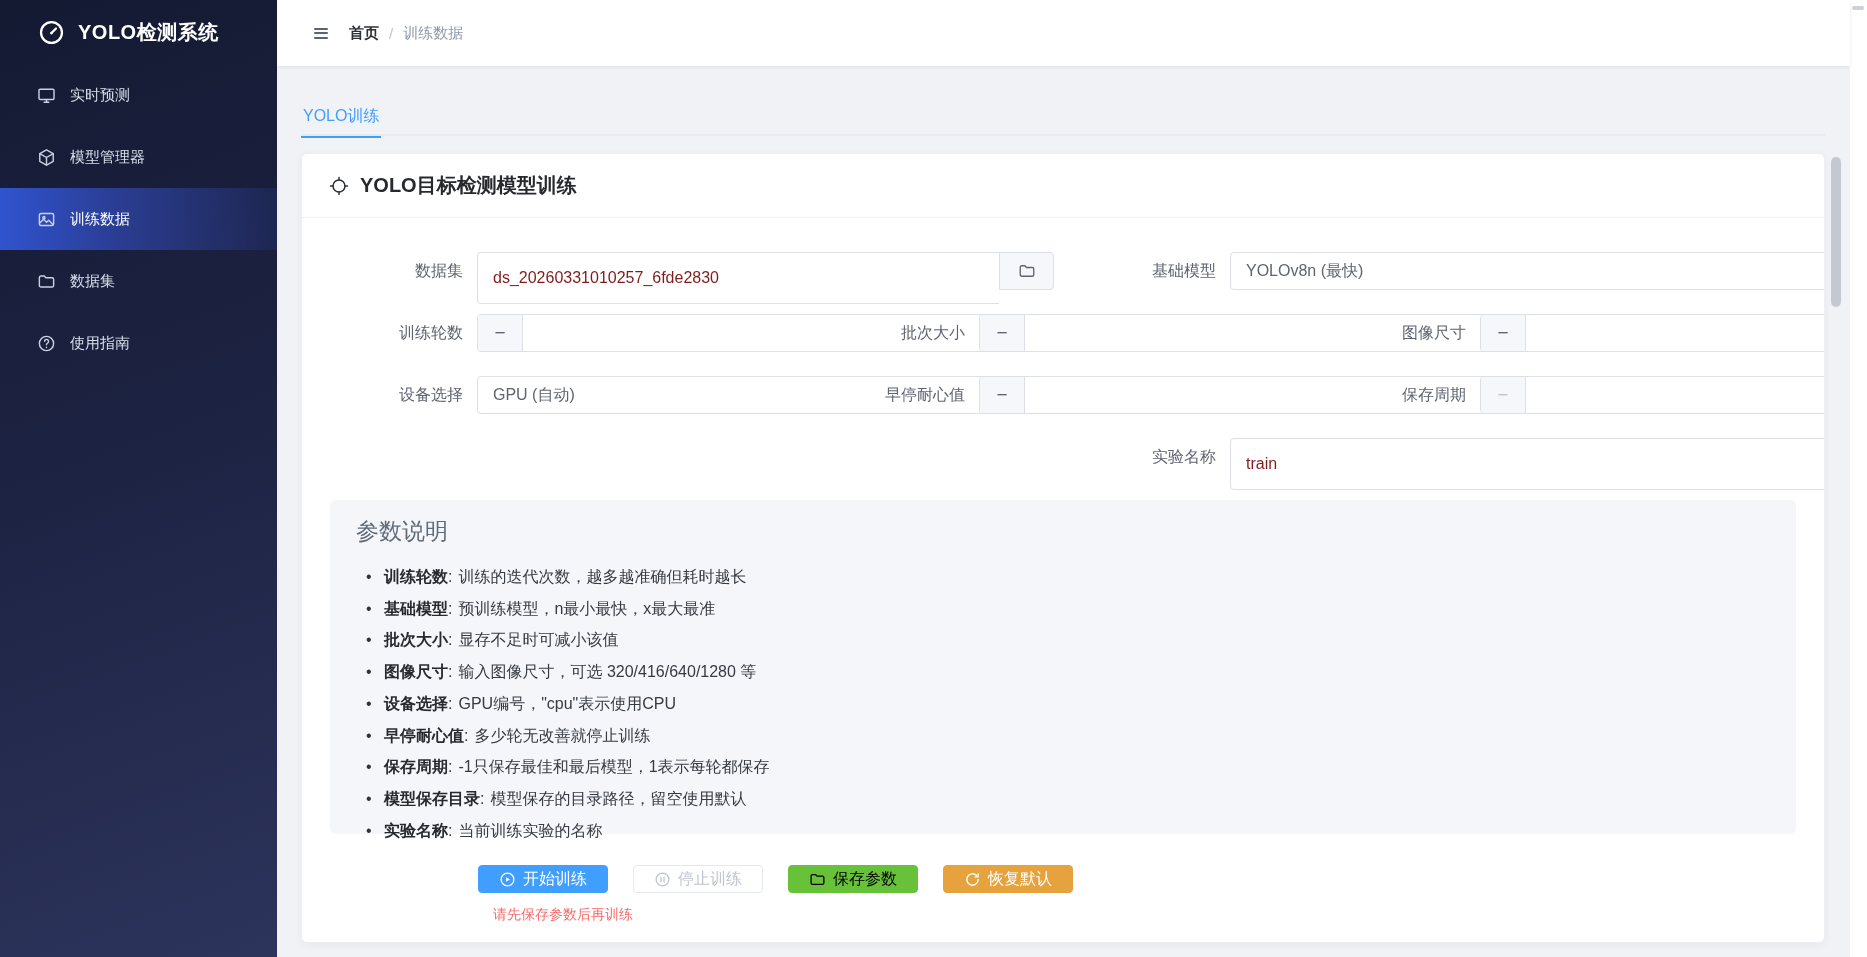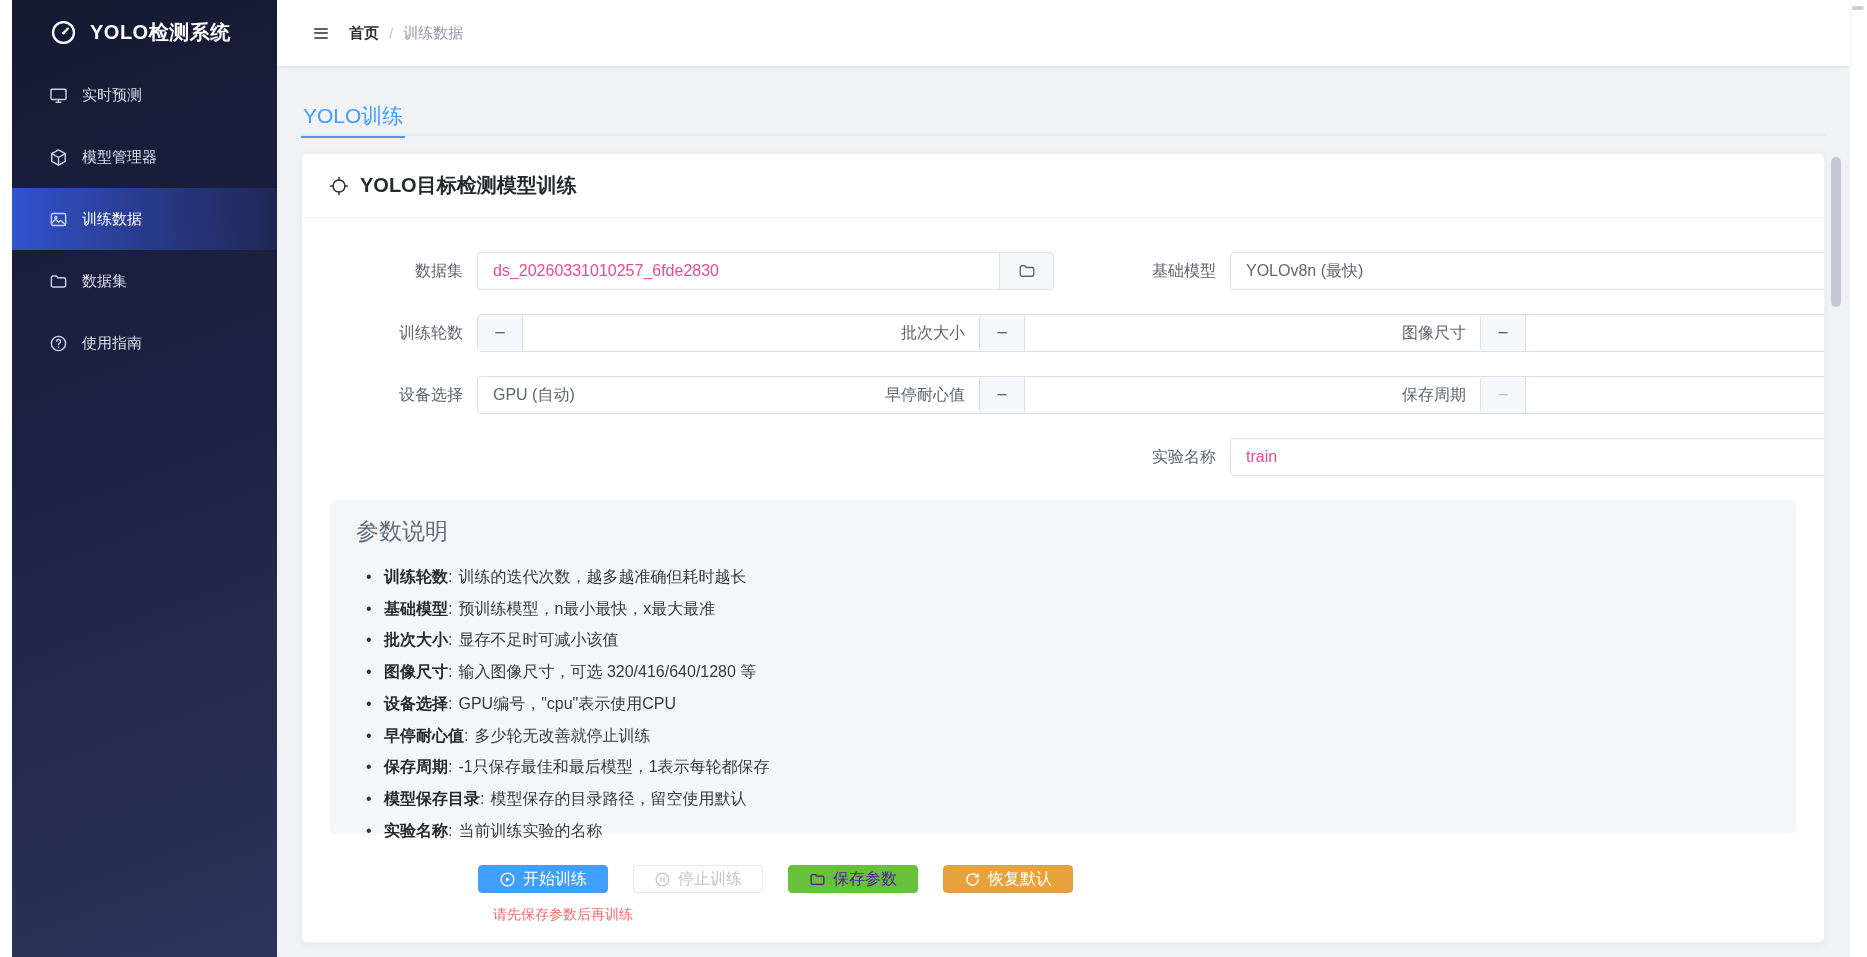--- a/index.html
+++ b/index.html
@@ -1,21 +1,21 @@
 <!DOCTYPE html>
 <html><head>
 <meta charset="utf-8">
 <style>
   * { margin:0; padding:0; box-sizing:border-box; }
   html,body { width:1867px; height:957px; background:#ffffff; overflow:hidden;
               font-family:"Liberation Sans","DejaVu Sans",sans-serif; }
   .app { position:absolute; left:0; top:0; width:1850px; height:957px; }
 
   
-  .sidebar { position:absolute; left:12px; top:0; width:277px; height:957px;
+  .sidebar { position:absolute; left:0; top:0; width:277px; height:957px;
              background:linear-gradient(160deg,#151a33 0%,#1c2241 45%,#2d345c 100%); }
   .logo-row { height:64px; display:flex; align-items:center; padding-left:38px; gap:13px; }
   .logo-icon { width:27px; height:27px; color:#fff; flex:none; }
   .logo-icon svg { width:100%; height:100%; }
   .logo-title { color:#fff; font-size:20px; font-weight:bold; letter-spacing:.5px; white-space:nowrap; }
   .menu-item { height:62px; display:flex; align-items:center; padding-left:37px; gap:14px;
                color:#d9dfec; font-size:15px; cursor:pointer; white-space:nowrap; }
   .menu-item .mi { width:19px; height:19px; color:#c9d1e4; flex:none; }
   .menu-item .mi svg { width:100%; height:100%; }
   .menu-item.active { color:#fff;
@@ -28,21 +28,21 @@
   .hamburger { width:14px; height:11px; display:flex; flex-direction:column;
                justify-content:space-between; cursor:pointer; }
   .hamburger i { display:block; height:2px; background:#5a6372; border-radius:1px; }
   .breadcrumb { display:flex; align-items:center; gap:10px; font-size:15px; }
   .bc-home { color:#2e3136; font-weight:bold; cursor:pointer; }
   .bc-sep { color:#c0c4cc; }
   .bc-current { color:#8e98a8; }
 
   .content { padding:30px 25px 0 24px; position:relative; }
   .tabs { height:40px; border-bottom:2px solid #e7ebf1; display:flex; margin-bottom:17px; }
-  .tab { height:40px; display:flex; align-items:center; padding:0 2px; font-size:21px;
+  .tab { height:40px; display:flex; align-items:center; padding:0 2px; font-size:16px;
          color:#409eff; position:relative; cursor:pointer; }
   .tab.active::after { content:""; position:absolute; left:0; right:0; bottom:-2px; height:2px;
                        background:#409eff; }
 
   
   .card { background:#fff; border:1px solid #edeff4; border-radius:6px; height:790px;
           box-shadow:0 2px 8px rgba(30,50,90,.05); overflow:hidden; }
   .card-header { height:64px; display:flex; align-items:center; gap:11px; padding:0 27px;
                  border-bottom:1px solid #eef1f6; }
   .aim { width:20px; height:20px; color:#2e3136; }
@@ -54,22 +54,22 @@
   .frow { position:relative; height:38px; margin-bottom:24px; }
   .flabel { position:absolute; top:0; height:38px; line-height:38px; text-align:right;
             color:#5f6470; font-size:16px; padding-right:14px; white-space:nowrap; }
   .field { position:absolute; top:0; height:38px; }
   .l-c1 { left:0; width:175px; }  .l-c2 { left:500px; width:177px; }  .l-c3 { left:1002px; width:176px; }
   .l-rb { left:752px; width:176px; }
   .f-c1 { left:175px; width:325px; } .f-c2 { left:677px; width:325px; } .f-c3 { left:1178px; width:325px; }
   .f-rb { left:928px; width:574px; }
   .f-group { left:175px; width:577px; display:flex; }
 
-  .tinput { width:100%; height:38px; border:1px solid #dcdfe6; border-radius:4px; background:#fff;
-            color:#ec4899; font-size:16px; padding:0 15px; outline:none; font-family:inherit; }
+  .tinput { width:100%; height:52px; border:1px solid #dcdfe6; border-radius:4px; background:#fff;
+            color:#7f1d1d; font-size:16px; padding:0 15px; outline:none; font-family:inherit; }
   .group-input { flex:1; border-radius:4px 0 0 4px; border-right:none; }
   .group-append { width:55px; height:38px; flex:none; background:#f5f7fa; border:1px solid #dcdfe6;
                   border-radius:0 4px 4px 0; display:flex; align-items:center; justify-content:center;
                   color:#5f6470; cursor:pointer; }
   .group-append svg { width:18px; height:18px; }
 
   .select { width:100%; height:38px; border:1px solid #dcdfe6; border-radius:4px; background:#fff;
             display:flex; align-items:center; justify-content:space-between; cursor:pointer;
             padding:0 12px 0 15px; color:#5f6470; font-size:16px; }
 
@@ -95,21 +95,21 @@
   .psep { margin-right:6px; }
 
   
   .actions { display:flex; gap:25px; margin:31px 0 0 176px; }
   .btn { height:28px; border-radius:4px; padding:0 20px; display:flex; align-items:center; gap:7px;
          font-size:16px; cursor:pointer; border:1px solid transparent; font-family:inherit;
          white-space:nowrap; }
   .btn svg { width:17px; height:17px; flex:none; }
   .btn-primary { background:#409eff; border-color:#409eff; color:#fff; }
   .btn-disabled { background:#fff; border-color:#e5e8ee; color:#c0c4cc; cursor:not-allowed; }
-  .btn-success { background:#67c23a; border-color:#67c23a; color:#4c1d95; }
+  .btn-success { background:#67c23a; border-color:#67c23a; color:#000000; }
   .btn-warn { background:#e6a23c; border-color:#e6a23c; color:#fff; }
   .warn-text { margin:13px 0 0 191px; color:#f56c6c; font-size:14px; }
 
   
   .v-scrollbar { position:absolute; top:153px; right:8px; width:12px; height:790px;
                  background:#f1f2f5; border-radius:6px; }
   .v-thumb { position:absolute; top:4px; left:1px; width:10px; height:150px;
              background:#c3c8d2; border-radius:5px; cursor:pointer; }
   .page-dash { position:absolute; top:6px; left:1852px; width:12px; height:4px;
                background:#ccd1d9; border-radius:2px; }

